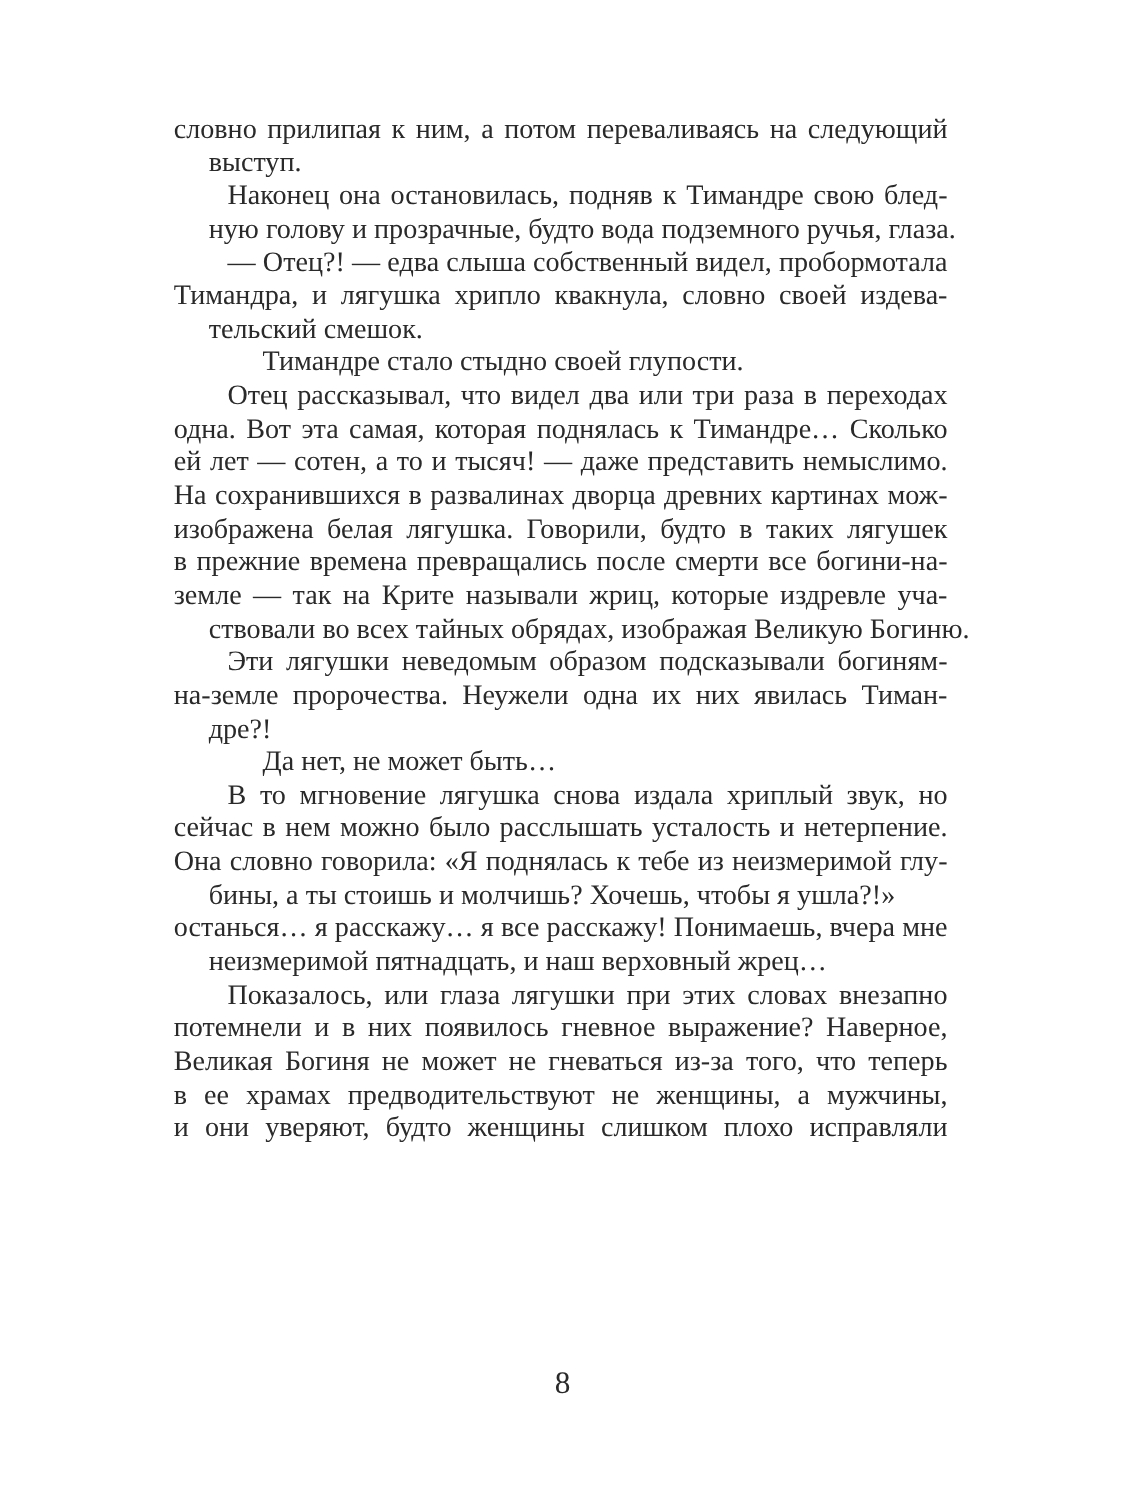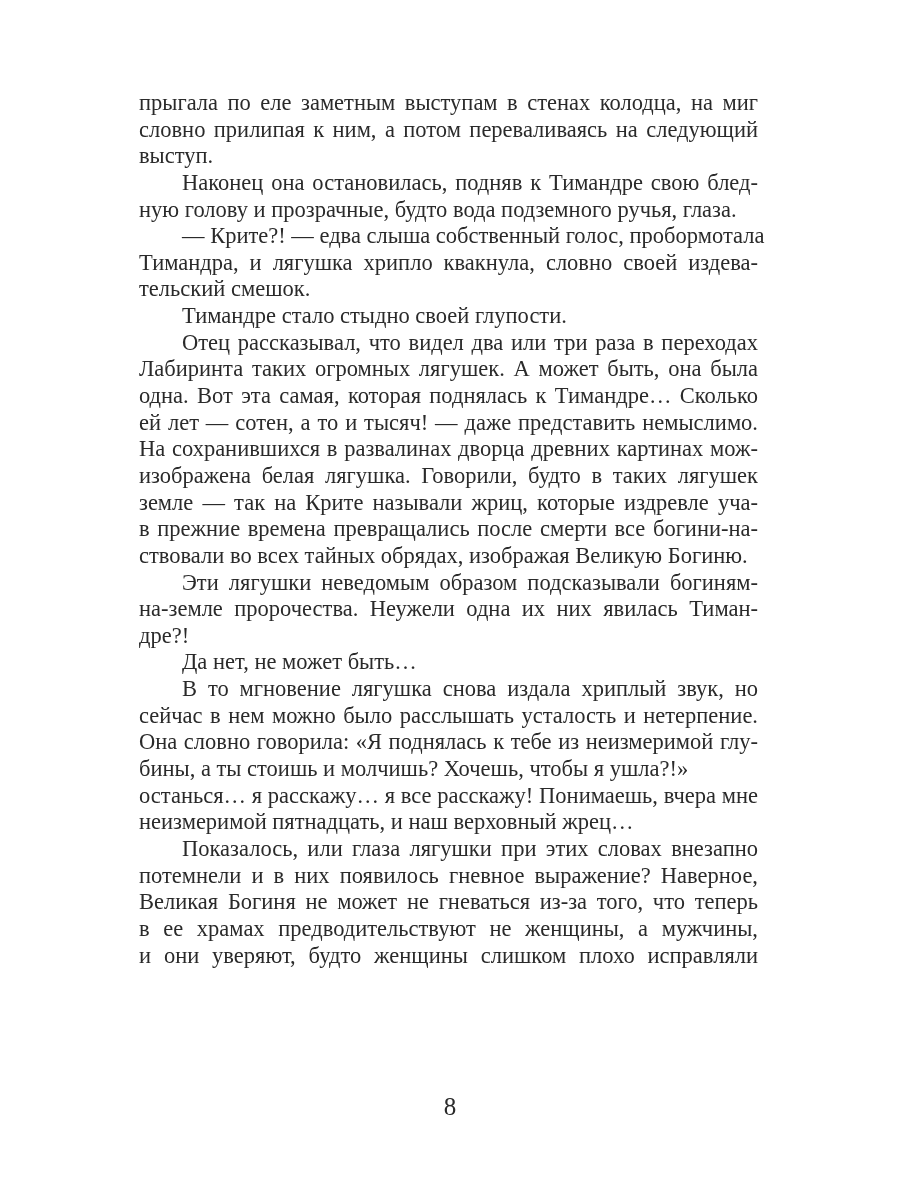--- a/index.html
+++ b/index.html
@@ -25,55 +25,54 @@
     font-size: 22.5px;
     height: 26.65px;
     line-height: 26.65px;
     white-space: nowrap;
     text-align: justify;
     text-align-last: justify;
     overflow: visible;
   }
   .line.last {
     text-align-last: left;
+    margin-left: 28px;
   }
   .line.indent {
     padding-left: 43px;
   }
   .page-number {
     position: absolute;
     left: 0;
     width: 900px;
     top: 1093px;
     text-align: center;
     font-size: 25px;
     color: #2a2a2a;
   }
 </style>
 </head>
 <body>
 
 <div class="page" id="page-body">
-    <div class="line">прыгала по еле заметным выступам в стенах колодца, на миг</div>
     <div class="line">словно прилипая к ним, а потом переваливаясь на следующий</div>
     <div class="line last">выступ.</div>
     <div class="line indent">Наконец она остановилась, подняв к Тимандре свою блед-</div>
     <div class="line last">ную голову и прозрачные, будто вода подземного ручья, глаза.</div>
-    <div class="line indent">— Крите?! — едва слыша собственный голос, пробормотала</div>
+    <div class="line indent">— Отец?! — едва слыша собственный видел, пробормотала</div>
     <div class="line">Тимандра, и лягушка хрипло квакнула, словно своей издева-</div>
     <div class="line last">тельский смешок.</div>
     <div class="line indent last">Тимандре стало стыдно своей глупости.</div>
     <div class="line indent">Отец рассказывал, что видел два или три раза в переходах</div>
-    <div class="line">Лабиринта таких огромных лягушек. А может быть, она была</div>
     <div class="line">одна. Вот эта самая, которая поднялась к Тимандре… Сколько</div>
     <div class="line">ей лет — сотен, а то и тысяч! — даже представить немыслимо.</div>
     <div class="line">На сохранившихся в развалинах дворца древних картинах мож-</div>
     <div class="line">изображена белая лягушка. Говорили, будто в таких лягушек</div>
+    <div class="line">в прежние времена превращались после смерти все богини-на-</div>
     <div class="line">земле — так на Крите называли жриц, которые издревле уча-</div>
-    <div class="line">в прежние времена превращались после смерти все богини-на-</div>
     <div class="line last">ствовали во всех тайных обрядах, изображая Великую Богиню.</div>
     <div class="line indent">Эти лягушки неведомым образом подсказывали богиням-</div>
     <div class="line">на-земле пророчества. Неужели одна их них явилась Тиман-</div>
     <div class="line last">дре?!</div>
     <div class="line indent last">Да нет, не может быть…</div>
     <div class="line indent">В то мгновение лягушка снова издала хриплый звук, но</div>
     <div class="line">сейчас в нем можно было расслышать усталость и нетерпение.</div>
     <div class="line">Она словно говорила: «Я поднялась к тебе из неизмеримой глу-</div>
     <div class="line last">бины, а ты стоишь и молчишь? Хочешь, чтобы я ушла?!»</div>
     <div class="line">останься… я расскажу… я все расскажу! Понимаешь, вчера мне</div>

